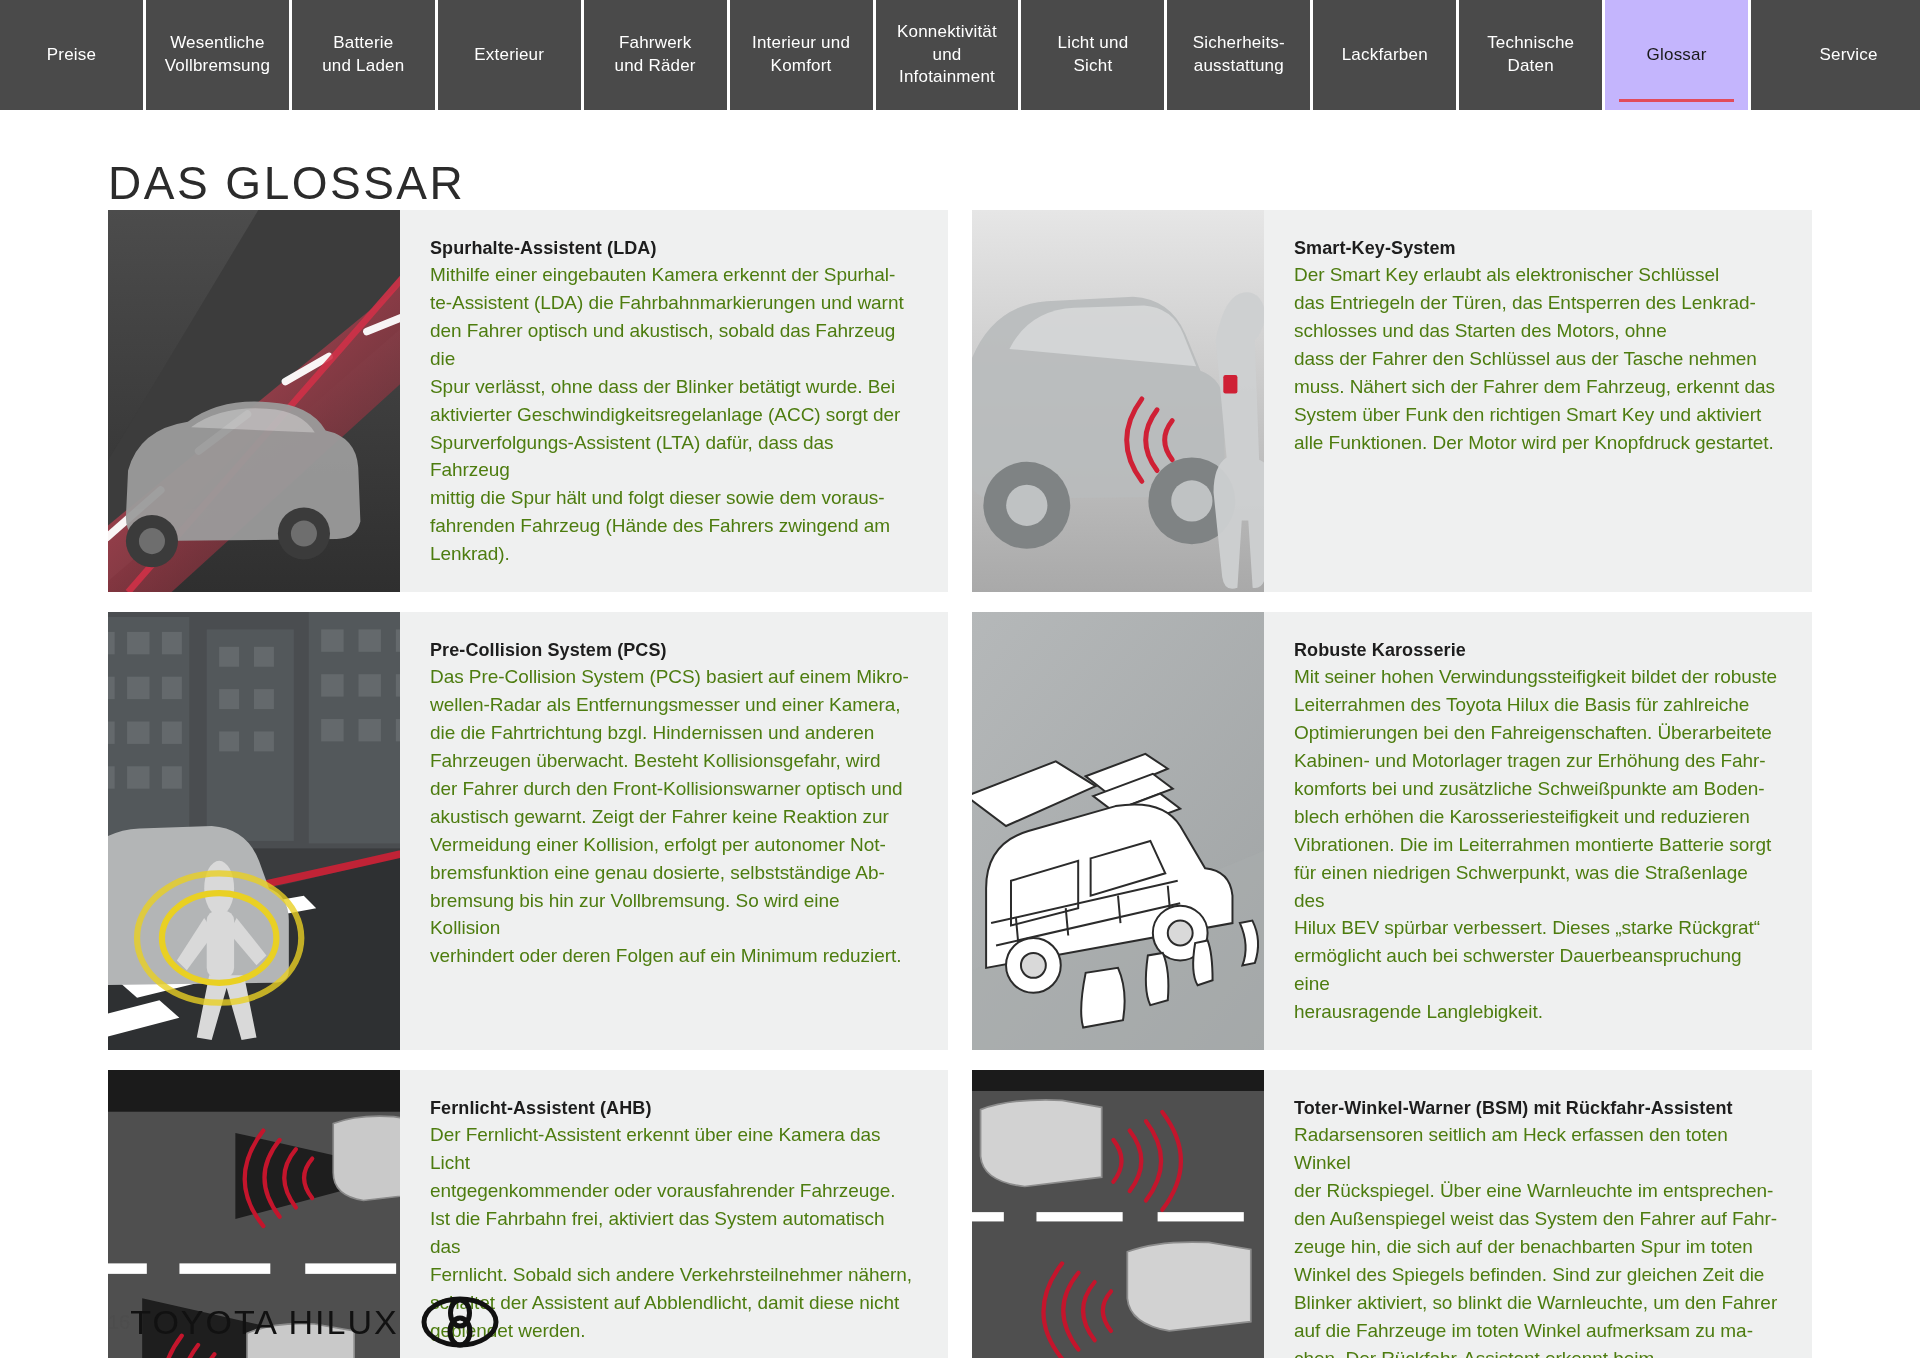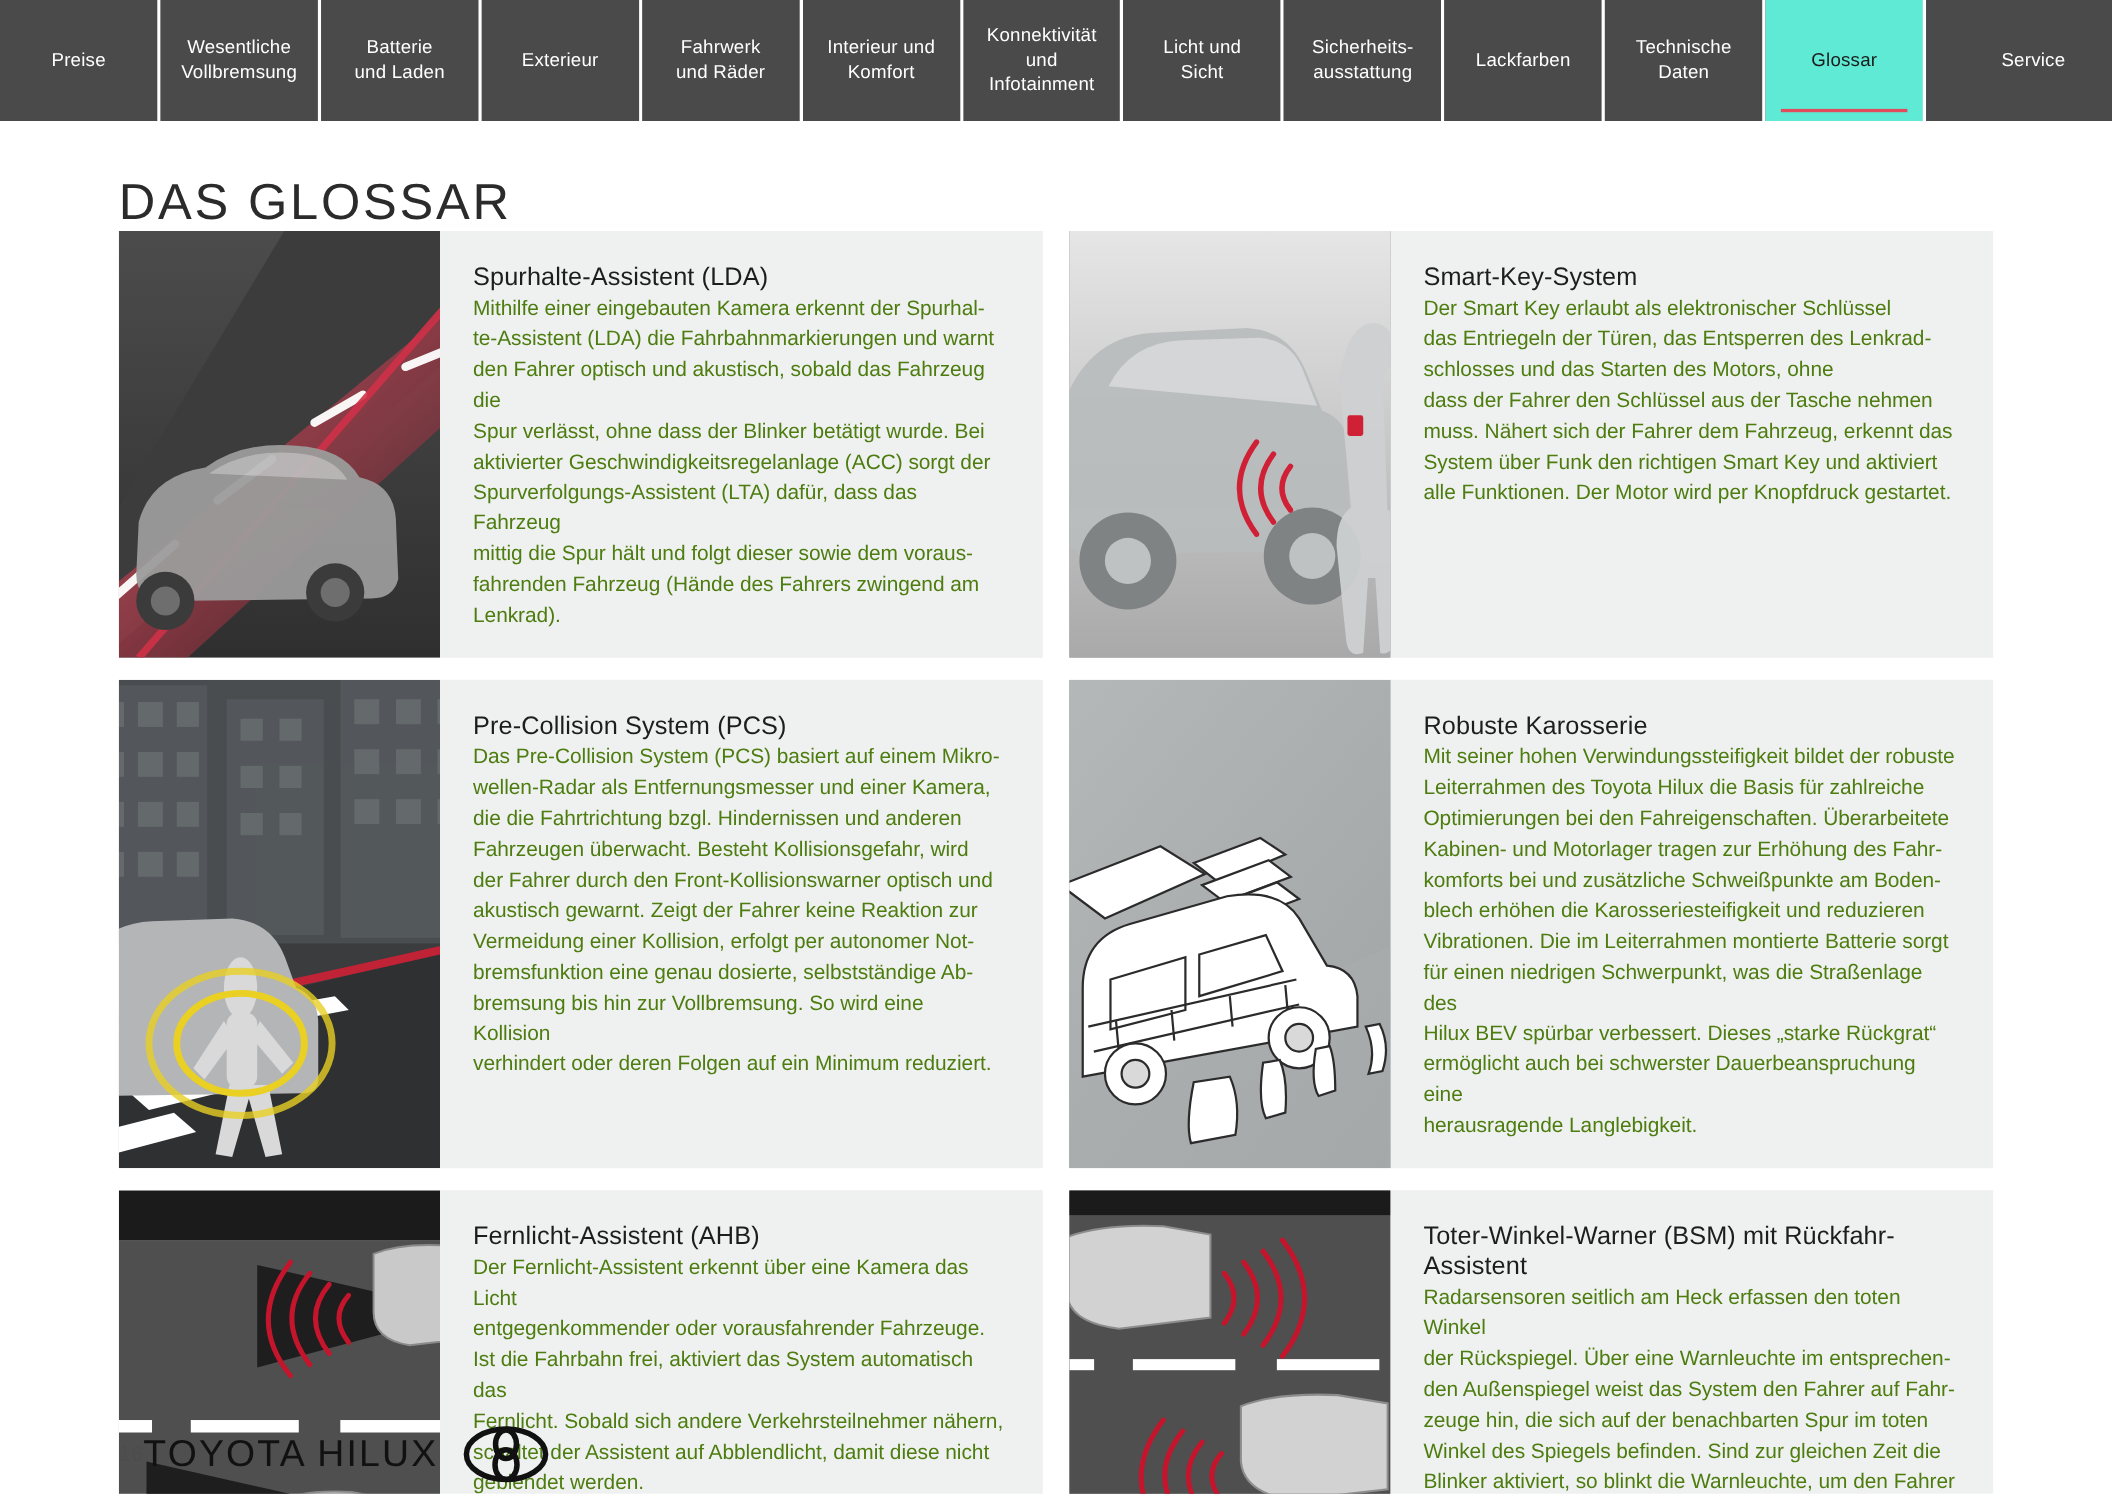--- a/index.html
+++ b/index.html
@@ -30,21 +30,21 @@
     font-size: 17px;
     line-height: 1.35;
     letter-spacing: .2px;
     font-weight: 400;
     position: relative;
     border-right: 3px solid #ffffff;
     padding: 0 6px;
   }
   .nav-item:last-child { border-right: none; padding-left: 32px; }
   .nav-item.active {
-    background: #5eead4;
+    background: #c4b5fd;
     color: #1a1a1a;
   }
   .nav-item.active::after {
     content: "";
     position: absolute;
     left: 14px; right: 14px; bottom: 8px;
     height: 3px;
     background: #e24b5b;
   }
   .nav-label { display: block; white-space: pre-line; }
@@ -83,22 +83,22 @@
     flex: 0 0 292px;
     position: relative;
     overflow: hidden;
     background: #9a9a9a;
   }
   .card-body {
     flex: 1 1 auto;
     padding: 28px 34px 24px 30px;
   }
   .card-title {
-    font-size: 23px;
-    font-weight: 400;
+    font-size: 18px;
+    font-weight: 700;
     color: #1d1d1d;
     letter-spacing: .1px;
     margin-bottom: 2px;
   }
   .card-text {
     font-size: 19px;
     line-height: 1.47;
     color: #4d7c0f;
     white-space: pre-line;
     letter-spacing: -.05px;

